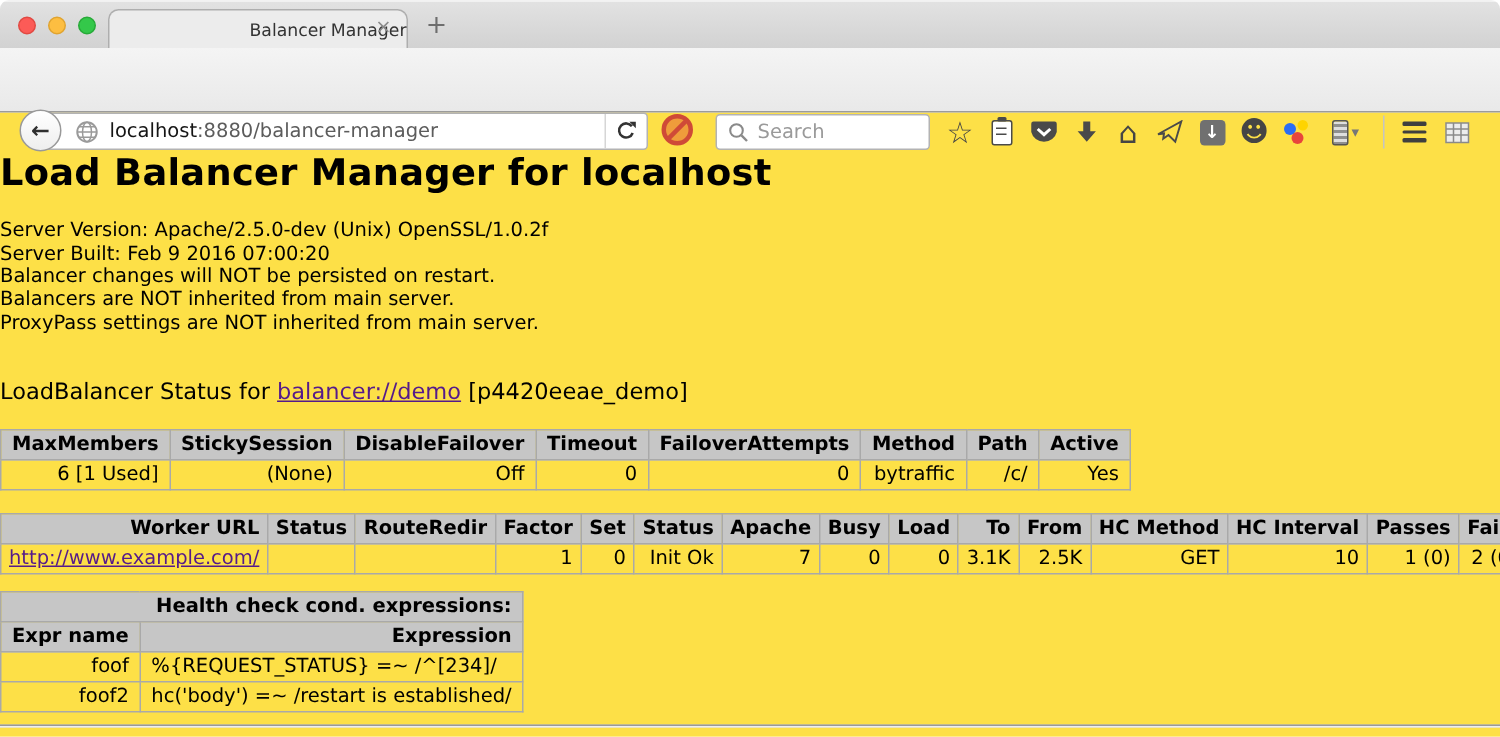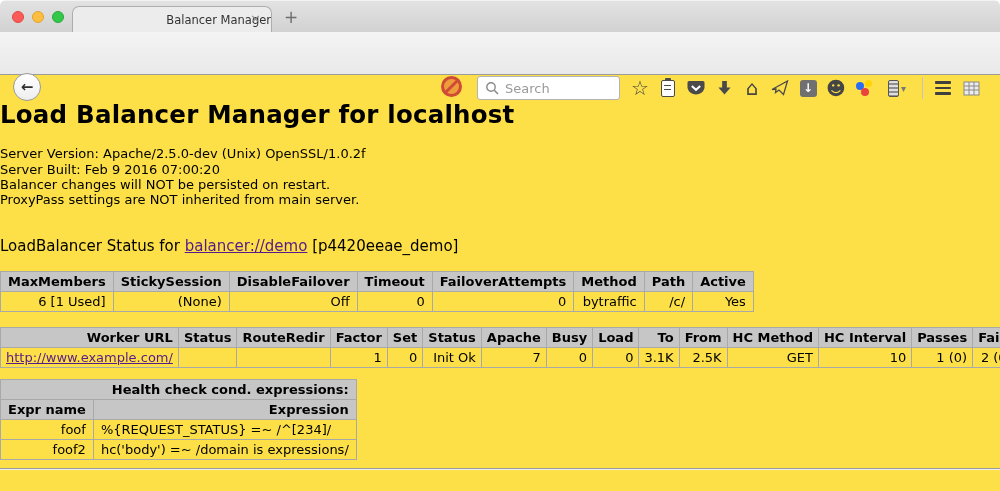--- a/index.html
+++ b/index.html
@@ -110,20 +110,36 @@
     <div class="tab">
       <span>Balancer Manager</span>
       <span class="tab-close">×</span>
     </div>
     <div class="newtab">+</div>
   </div>
 
   <div class="navbar">
     <div class="backbtn">←</div>
 
+    <div class="urlbar">
+      <span class="globe">
+        <svg width="16" height="16" viewBox="0 0 16 16">
+          <circle cx="8" cy="8" r="6.5" fill="none" stroke="#9a9a9a" stroke-width="1.3"></circle>
+          <ellipse cx="8" cy="8" rx="3" ry="6.5" fill="none" stroke="#9a9a9a" stroke-width="1"></ellipse>
+          <path d="M1.5 8h13M2.6 4.5h10.8M2.6 11.5h10.8" stroke="#9a9a9a" stroke-width="1" fill="none"></path>
+        </svg>
+      </span>
+      <span class="url-text"><span class="url-host">localhost</span><span class="url-rest">:8880/balancer-manager</span></span>
+      <span class="reload">
+        <svg width="15" height="15" viewBox="0 0 16 16">
+          <path d="M12.6 9.2A5 5 0 1 1 12 4.5" fill="none" stroke="#333" stroke-width="1.8"></path>
+          <path d="M10.2 1.2h4.6v4.6z" fill="#333"></path>
+        </svg>
+      </span>
+    </div>
 
     <div class="banbtn"></div>
 
     <div class="searchbar">
       <svg width="14" height="14" viewBox="0 0 14 14">
         <circle cx="6" cy="6" r="4.2" fill="none" stroke="#8a8a8a" stroke-width="1.4"></circle>
         <line x1="9.3" y1="9.3" x2="13" y2="13" stroke="#8a8a8a" stroke-width="1.6"></line>
       </svg>
       <input placeholder="Search" style="">
     </div>
@@ -182,20 +198,21 @@
     </div>
   </div>
 
   <div class="content">
     <h1>Load Balancer Manager for localhost</h1>
 
     <div class="info">
       <div>Server Version: Apache/2.5.0-dev (Unix) OpenSSL/1.0.2f</div>
       <div>Server Built: Feb 9 2016 07:00:20</div>
       <div>Balancer changes will NOT be persisted on restart.</div>
+      <div>Balancers are NOT inherited from main server.</div>
       <div>ProxyPass settings are NOT inherited from main server.</div>
     </div>
 
     <h3><span>LoadBalancer Status for </span><a href="#">balancer://demo</a><span> [p4420eeae_demo]</span></h3>
 
     <table class="t-balancer">
       <thead>
         <tr>
           <th>MaxMembers</th>
           <th>StickySession</th>
@@ -274,20 +291,20 @@
           <th>Expression</th>
         </tr>
       </thead>
       <tbody>
         <tr>
           <td>foof</td>
           <td class="cell-left">%{REQUEST_STATUS} =~ /^[234]/</td>
         </tr>
         <tr>
           <td>foof2</td>
-          <td class="cell-left">hc('body') =~ /domain is expressions/</td>
+          <td class="cell-left">hc('body') =~ /restart is established/</td>
         </tr>
       </tbody>
     </table>
 
     <hr>
   </div>
 </div>
 
 </body></html>

